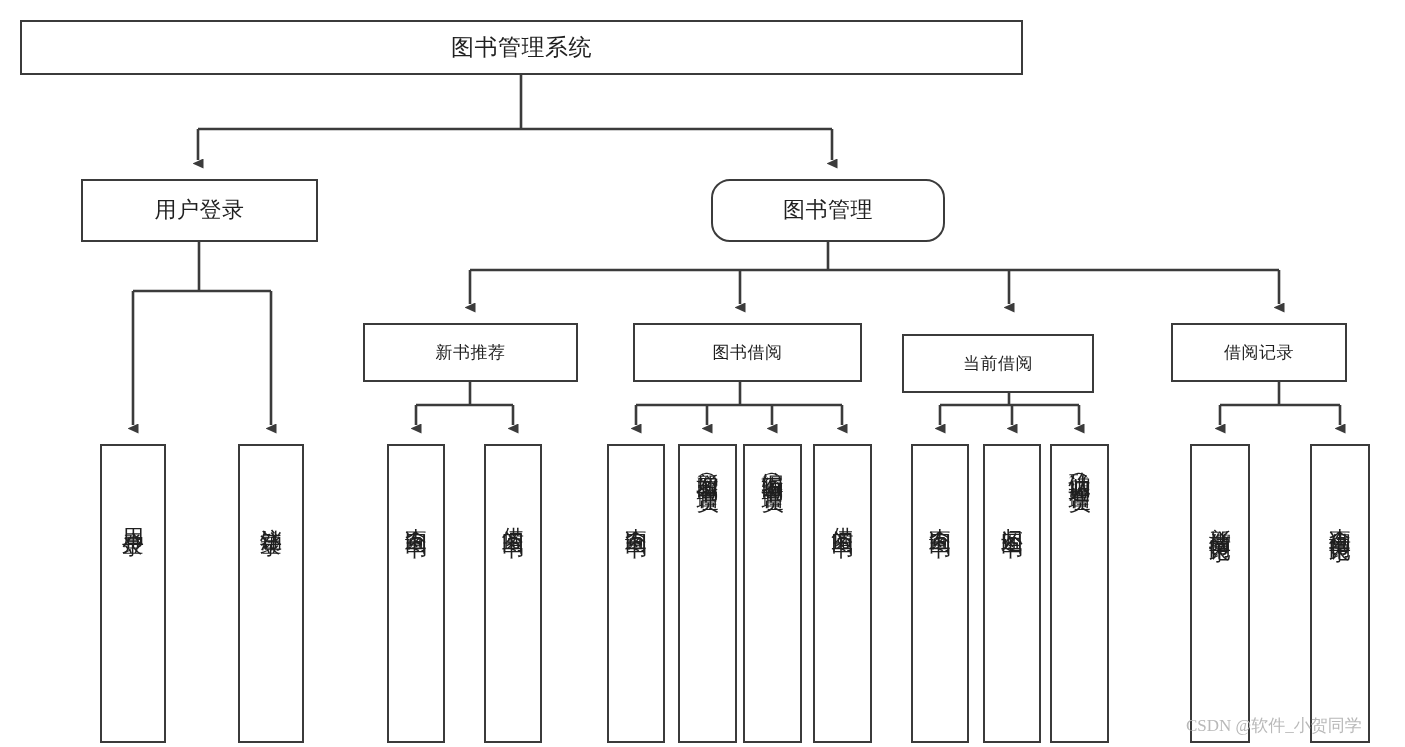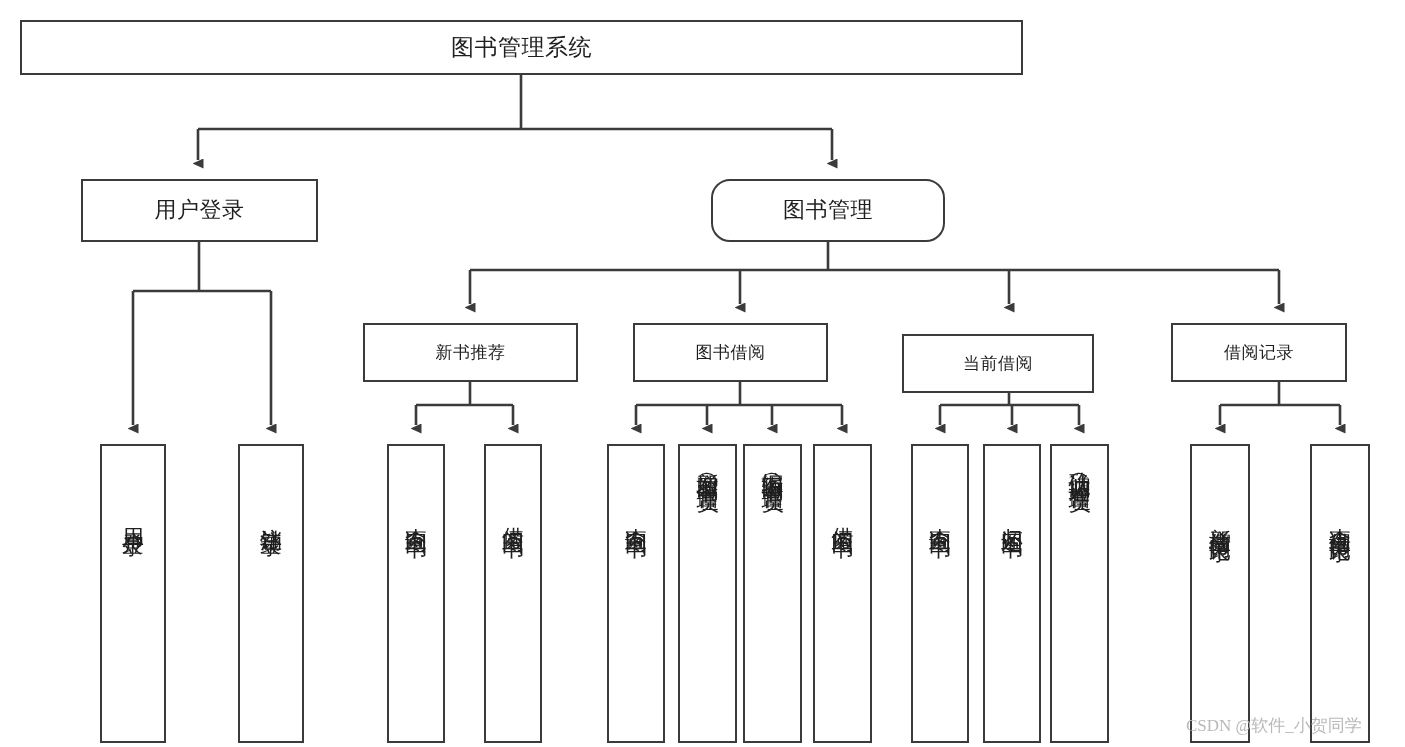--- a/index.html
+++ b/index.html
@@ -143,21 +143,21 @@
   <div class="node node-l1" id="node-l1-0" style="left: 81px; top: 171px; width: 237px; height: 63px;">
     <span class="node-label">用户登录</span>
   </div>
   <div class="node node-l1" id="node-l1-1" style="left: 711px; top: 171px; width: 234px; height: 63px; border-radius: 19px;">
     <span class="node-label">图书管理</span>
   </div>
 
   <div class="node node-l2" id="node-l2-0" style="left: 363px; top: 315px; width: 215px; height: 59px;">
     <span class="node-label">新书推荐</span>
   </div>
-  <div class="node node-l2" id="node-l2-1" style="left: 633px; top: 315px; width: 195px; height: 59px;">
+  <div class="node node-l2" id="node-l2-1" style="left: 633px; top: 315px; width: 229px; height: 59px;">
     <span class="node-label">图书借阅</span>
   </div>
   <div class="node node-l2" id="node-l2-2" style="left: 902px; top: 326px; width: 192px; height: 59px; text-align: right;">
     <span class="node-label">当前借阅</span>
   </div>
   <div class="node node-l2" id="node-l2-3" style="left: 1171px; top: 315px; width: 176px; height: 59px;">
     <span class="node-label">借阅记录</span>
   </div>
 
   <div class="node node-leaf leaf-mid" id="node-leaf-0" style="left: 100px; top: 436px; width: 66px; height: 299px;">

